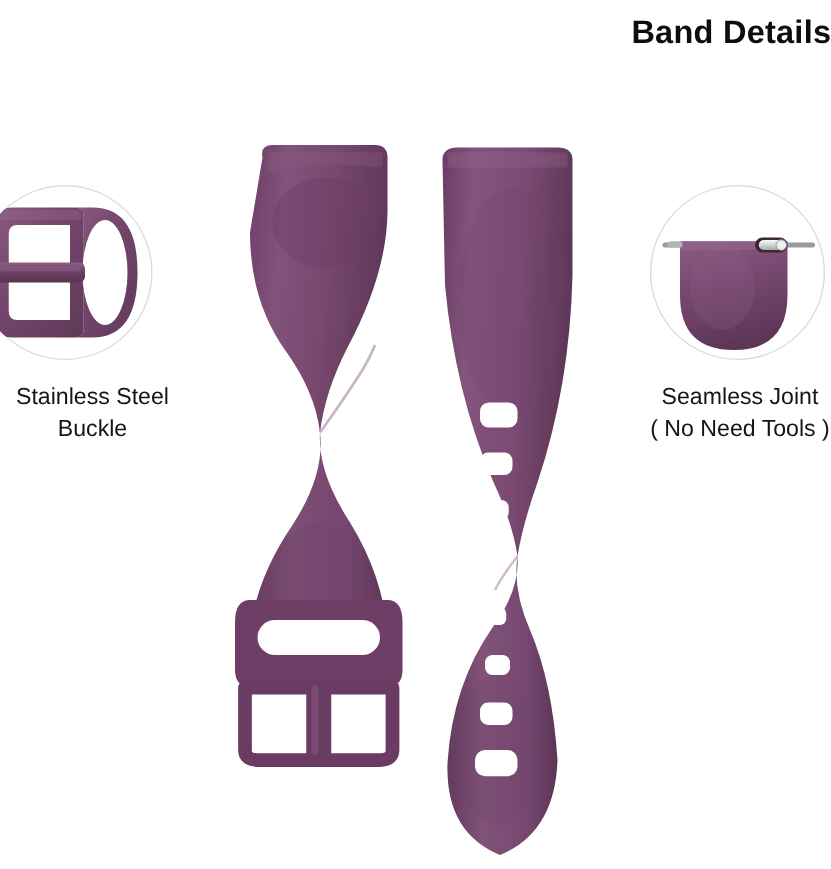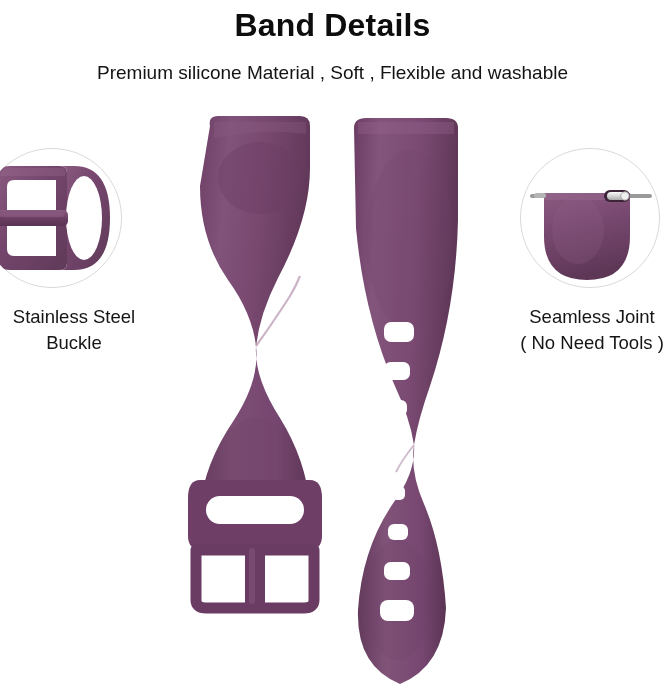--- a/index.html
+++ b/index.html
@@ -23,22 +23,22 @@
     width: 665px;
     height: 695px;
   }
 
   
   .title {
     position: absolute;
     left: 0;
     top: 0;
     width: 665px;
-    text-align: center;
-    font-size: 32px;
+    text-align: right;
+    font-size: 26px;
     font-weight: bold;
     letter-spacing: 0.2px;
     line-height: 50px;
     color: #0d0d0d;
   }
   .subtitle {
     position: absolute;
     left: 0;
     top: 60px;
     width: 665px;
@@ -85,21 +85,20 @@
 
   svg { display: block; overflow: visible; }
 </style>
 </head>
 <body>
 
 <div class="stage">
 
   <div class="title">Band Details</div>
 
-  <div class="subtitle">Premium silicone Material , Soft , Flexible and washable</div>
 
   <div class="callout callout-left">
     <div class="callout-figure">
       <svg width="160" height="148" viewBox="0 0 160 148">
         <defs>
           <clipPath id="clipCircleL">
             <circle cx="78" cy="70" r="70"></circle>
           </clipPath>
           <linearGradient id="buckleGradL" x1="0" y1="0" x2="1" y2="1">
             <stop offset="0%" stop-color="#8a5a80"></stop>

